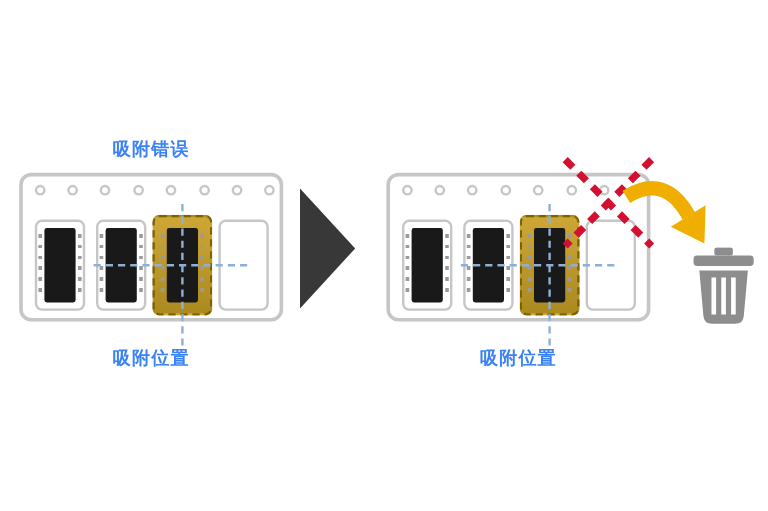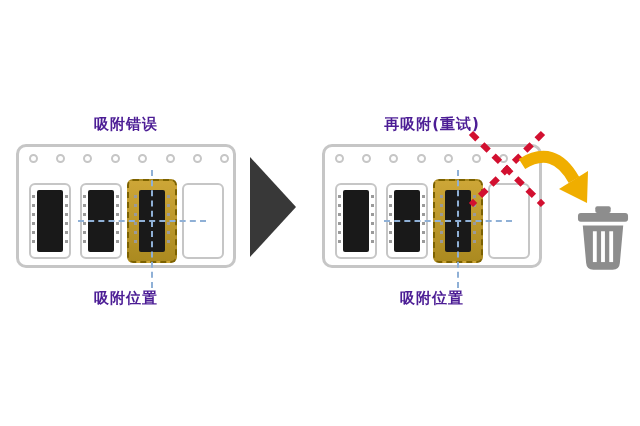--- a/index.html
+++ b/index.html
@@ -5,21 +5,21 @@
   * { margin:0; padding:0; box-sizing:border-box; }
   html,body { background:#ffffff; }
   body {
     width:640px; height:426px; position:relative; overflow:hidden;
     font-family:"DejaVu Sans","Liberation Sans",sans-serif;
   }
   .canvas { position:absolute; inset:0; }
 
   .label {
     position:absolute; width:200px; text-align:center;
-    font-size:15px; font-weight:bold; color:#4c1d95; letter-spacing:1px;
+    font-size:15px; font-weight:bold; color:#3b82f6; letter-spacing:1px;
   }
   .title-left  { left:26px;  top:115px; }
   .title-right { left:332px; top:115px; }
   .caption-left  { left:26px;  top:289px; }
   .caption-right { left:332px; top:289px; }
 
   .tray {
     position:absolute; top:144px; width:220px; height:124px;
     border:3px solid #c6c6c6; border-radius:10px; background:#fff;
   }
@@ -75,21 +75,20 @@
   .error-cross   { position:absolute; left:465px; top:127px; z-index:6; }
   .discard-arrow { position:absolute; left:514px; top:148px; z-index:7; }
   .trash         { position:absolute; left:577px; top:206px; z-index:6; }
 </style>
 </head>
 <body>
 
 <div class="canvas">
 
   <div class="label title-left">吸附错误</div>
-  <div class="label title-right">再吸附(重试)</div>
 
   <div class="tray tray-left">
     <div class="hole" style="left:10px"></div>
     <div class="hole" style="left:37px"></div>
     <div class="hole" style="left:64px"></div>
     <div class="hole" style="left:92px"></div>
     <div class="hole" style="left:119px"></div>
     <div class="hole" style="left:147px"></div>
     <div class="hole" style="left:174px"></div>
     <div class="hole" style="left:201px"></div>

